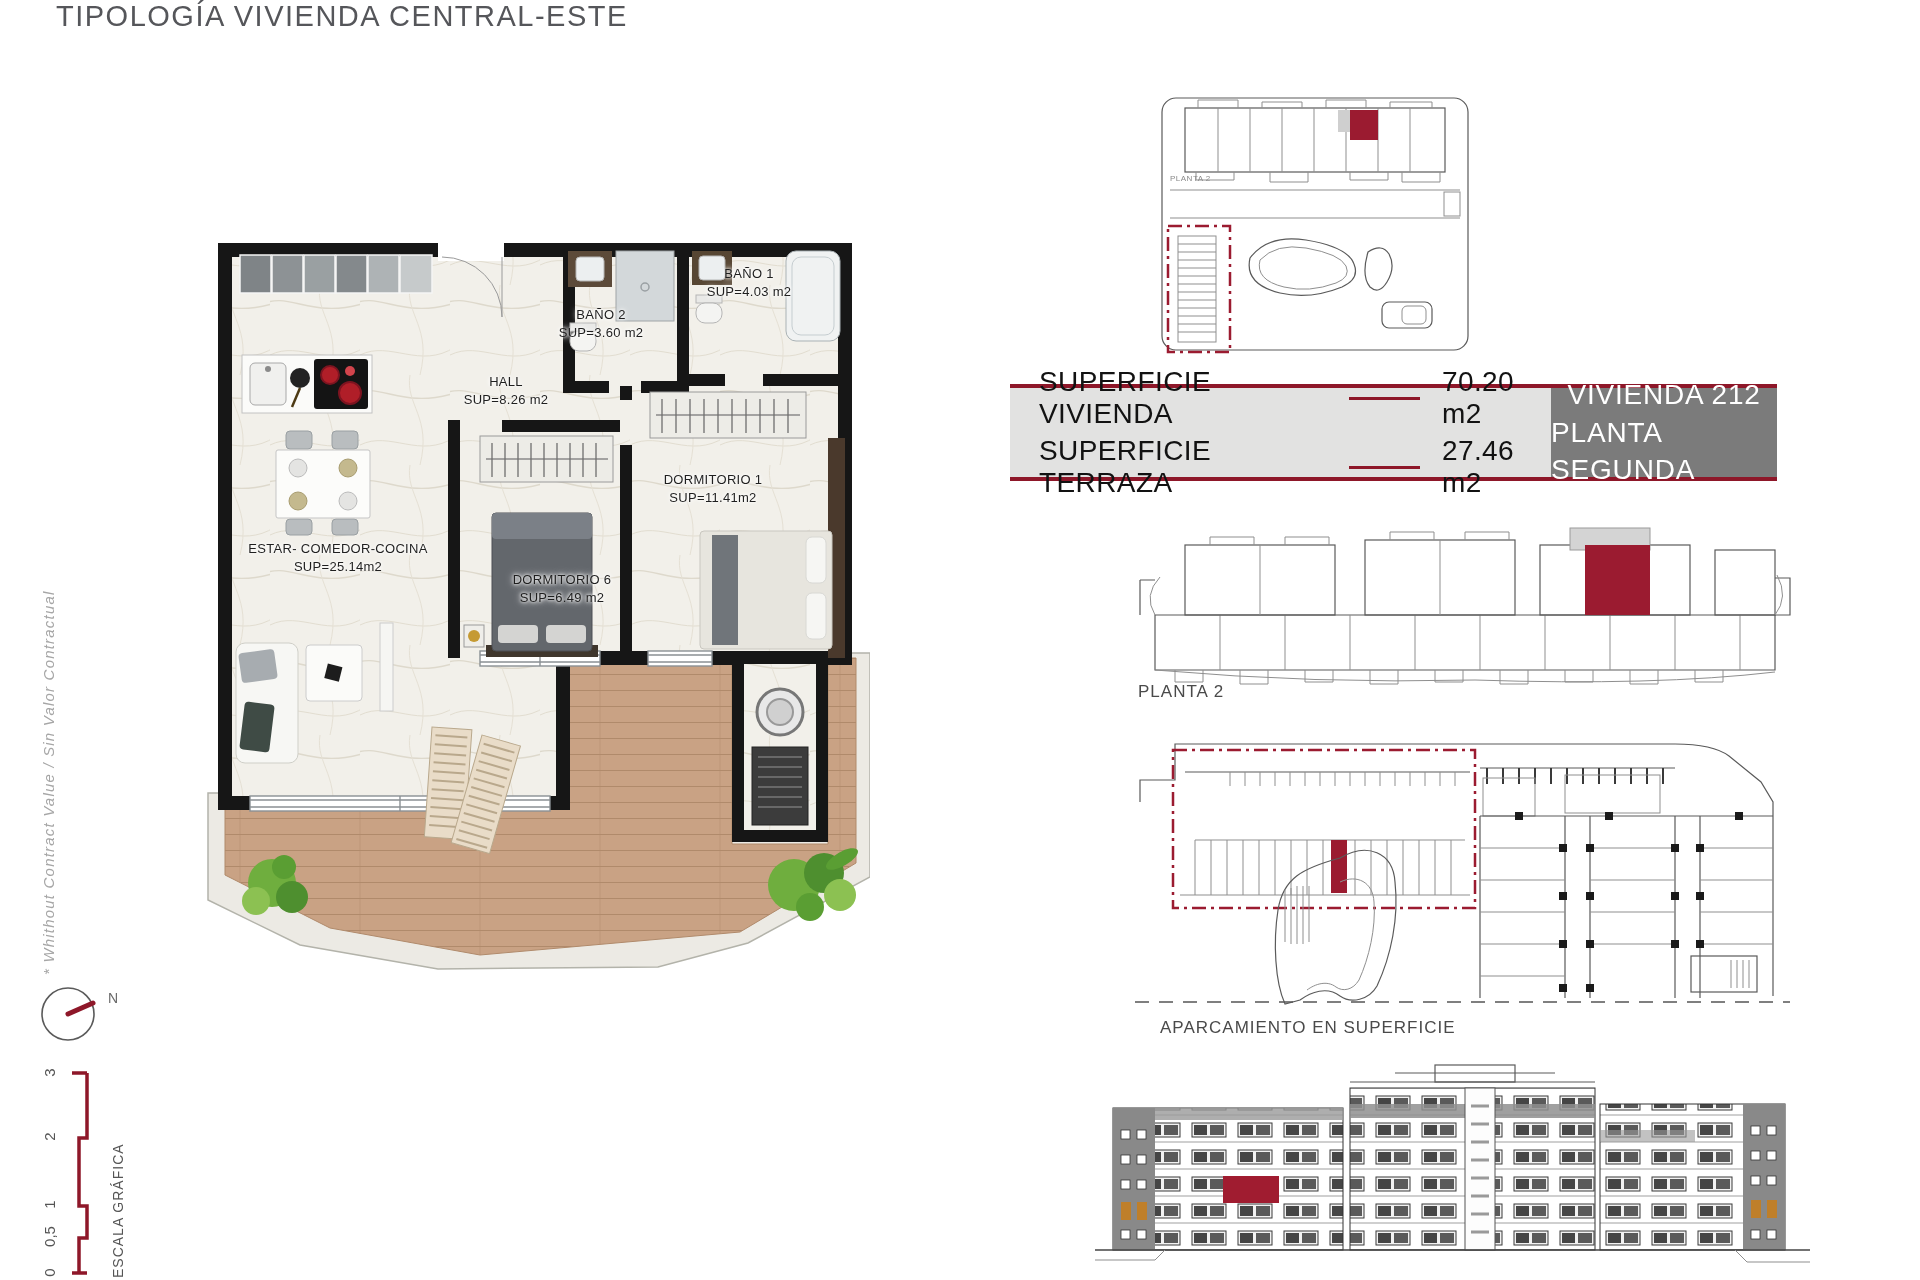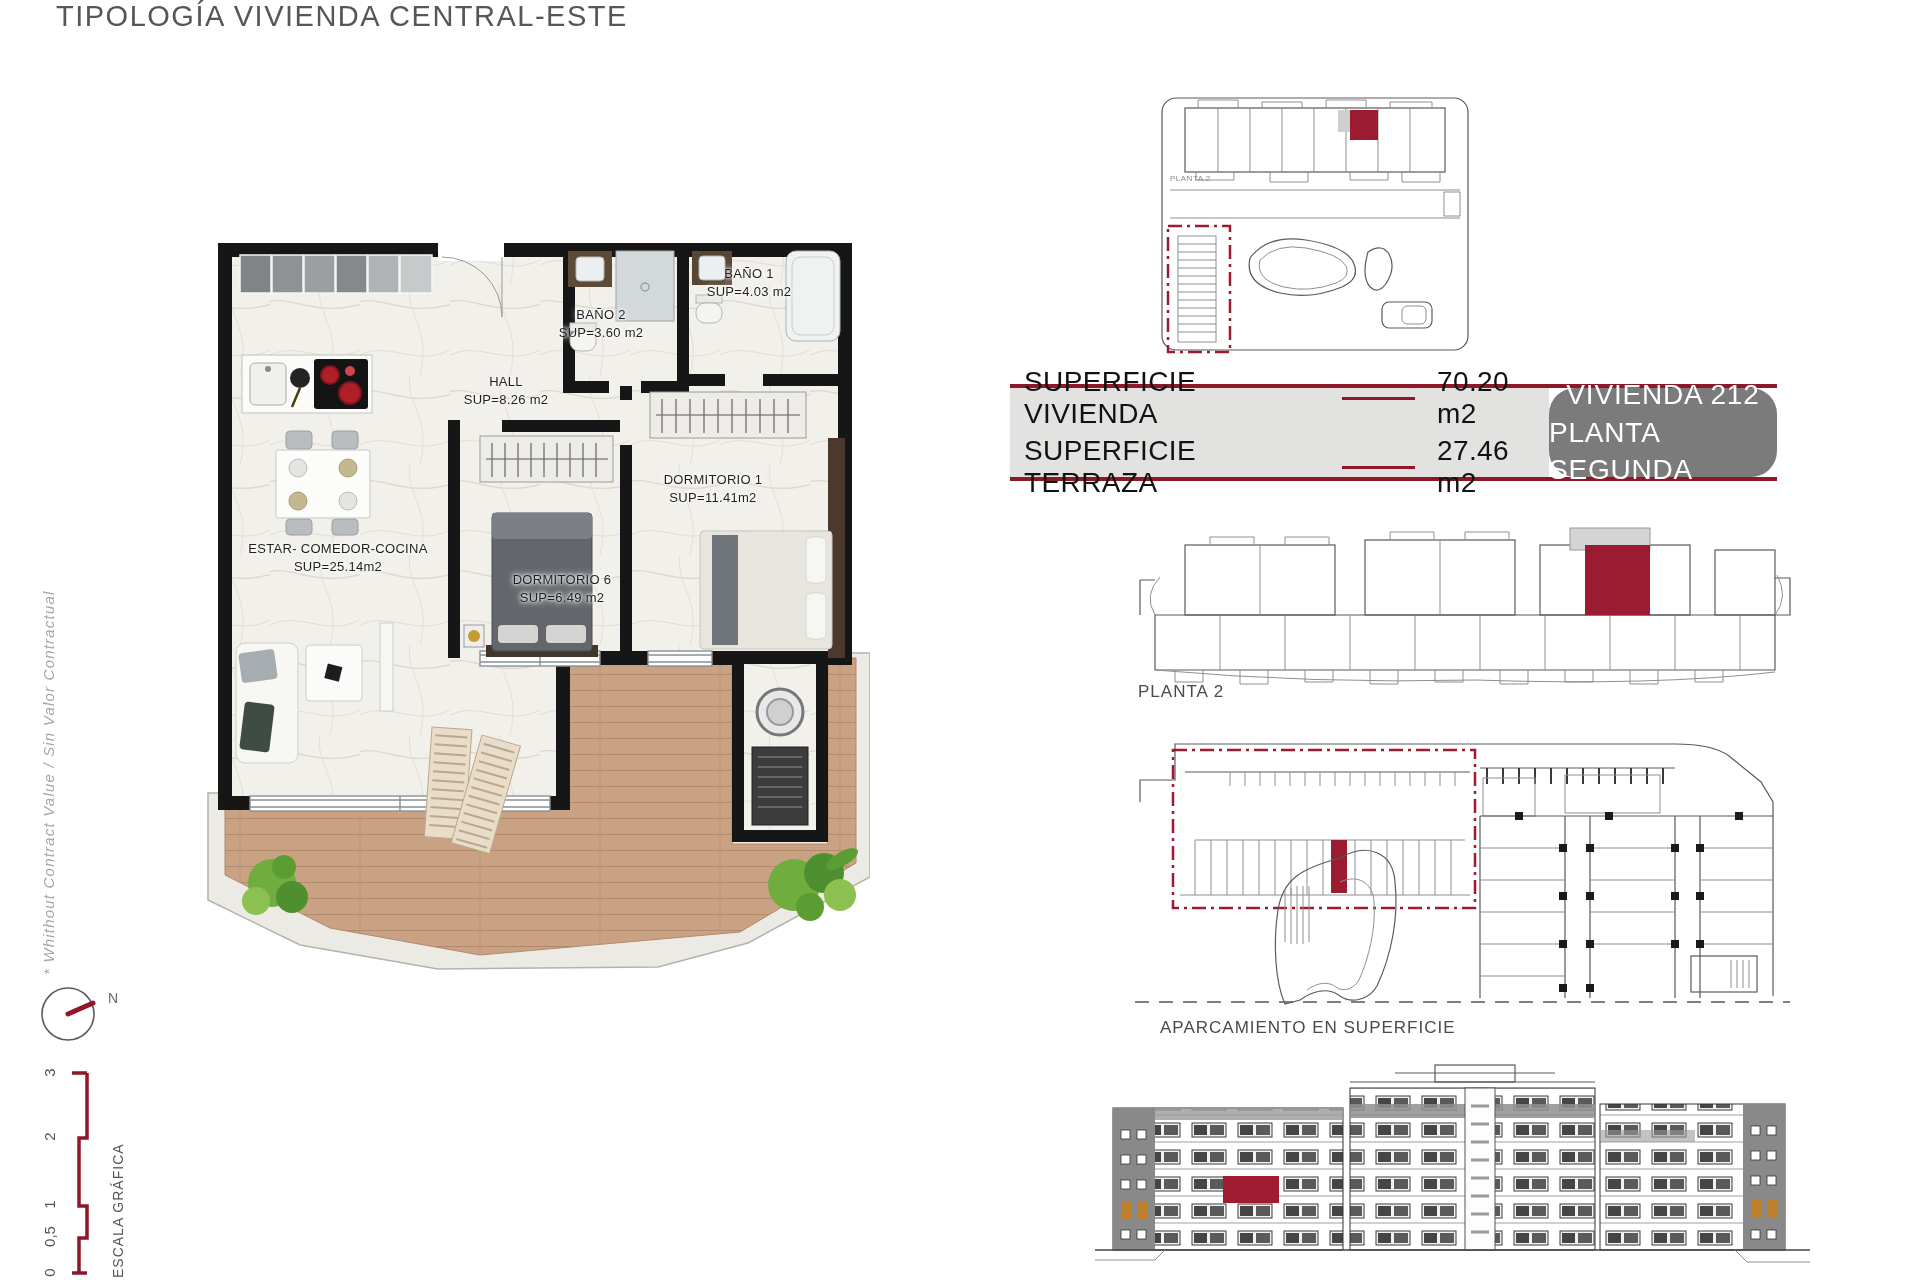--- a/index.html
+++ b/index.html
@@ -16,26 +16,26 @@
   .scale-label{position:absolute;left:30px;top:205px;transform:rotate(-90deg);transform-origin:left top;
                font-size:14px;color:#555;letter-spacing:1px;white-space:nowrap;}
   .floorplan{left:180px;top:195px;width:690px;height:775px;}
   .room-label{position:absolute;transform:translate(-50%,-50%);text-align:center;font-size:13px;color:#1f1f1f;
               line-height:1.35;letter-spacing:.3px;white-space:nowrap;
               text-shadow:0 0 3px #fff,0 0 5px #fff,0 0 8px #fff;}
   .siteplan{left:1150px;top:90px;width:330px;height:280px;}
   .siteplan-label{left:1170px;top:174px;font-size:8px;color:#8a8a8a;letter-spacing:.5px;}
   .info-table{left:1010px;top:384px;width:767px;height:97px;display:flex;
               border-top:4px solid #8E1729;border-bottom:4px solid #8E1729;box-sizing:border-box;}
-  .info-left{flex:1;background:#e2e2e1;display:flex;flex-direction:column;justify-content:center;gap:5px;padding-left:14px;}
+  .info-left{flex:1;background:#e2e2e1;display:flex;flex-direction:column;justify-content:center;gap:5px;padding-left:29px;}
   .info-row{display:flex;align-items:center;font-size:28px;color:#121212;letter-spacing:.4px;}
   .info-row .lbl{width:330px;}
   .info-dash{width:78px;height:0;border-top:3px solid #8E1729;margin:0 22px 0 10px;}
   .unit-box{width:228px;background:#7B7B7B;color:#ffffff;display:flex;flex-direction:column;
-            justify-content:center;align-items:center;font-size:28px;letter-spacing:.8px;line-height:1.35;border-radius:26px;}
+            justify-content:center;align-items:center;font-size:28px;letter-spacing:.8px;line-height:1.35;}
   .planta2{left:1130px;top:520px;width:670px;height:185px;}
   .diagram-label{font-size:17px;color:#4a4a4a;letter-spacing:1px;}
   .parking{left:1135px;top:740px;width:670px;height:272px;}
   .elevation{left:1095px;top:1060px;width:715px;height:212px;}
   
   .ln{fill:none;stroke:#5a5a5a;stroke-width:1.2;}
   .lnt{fill:none;stroke:#8f8f8f;stroke-width:1;}
   .wall{fill:#161616;}
   .redfill{fill:#9B1B30;}
   .reddash{fill:none;stroke:#9B1B30;stroke-width:2.5;stroke-dasharray:14 5 3 5;}

